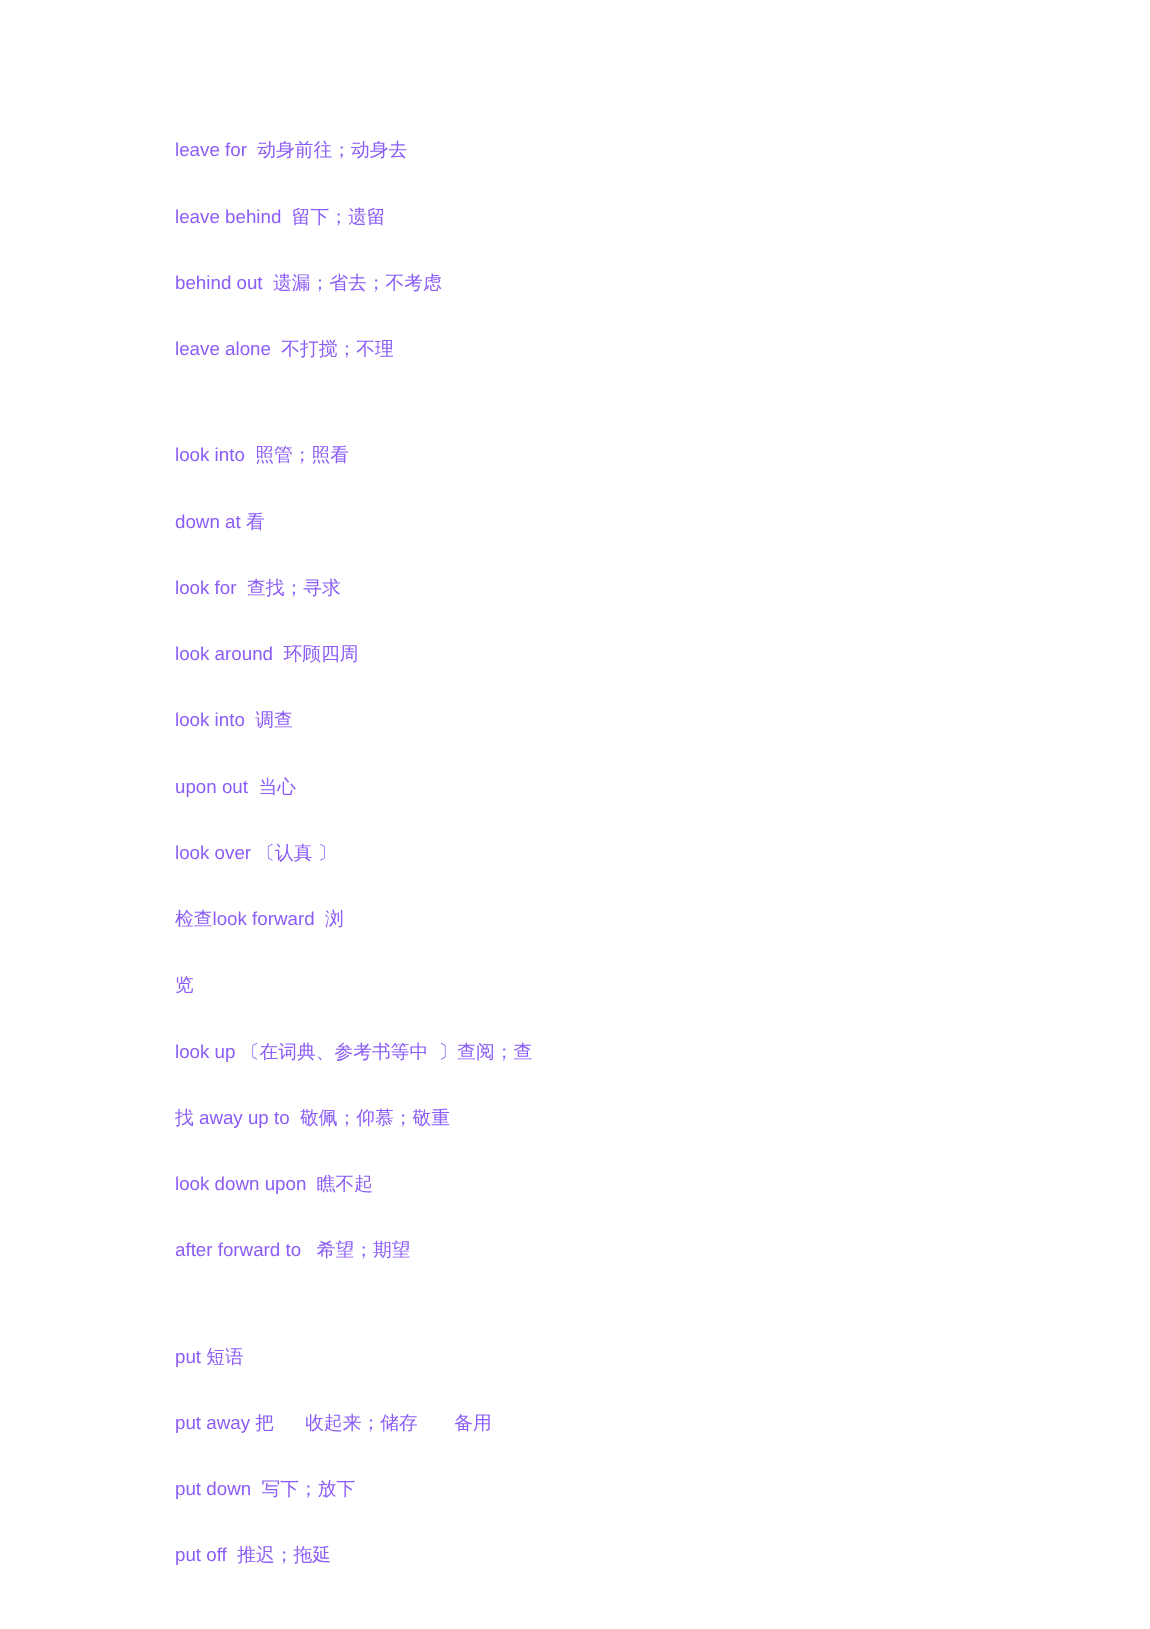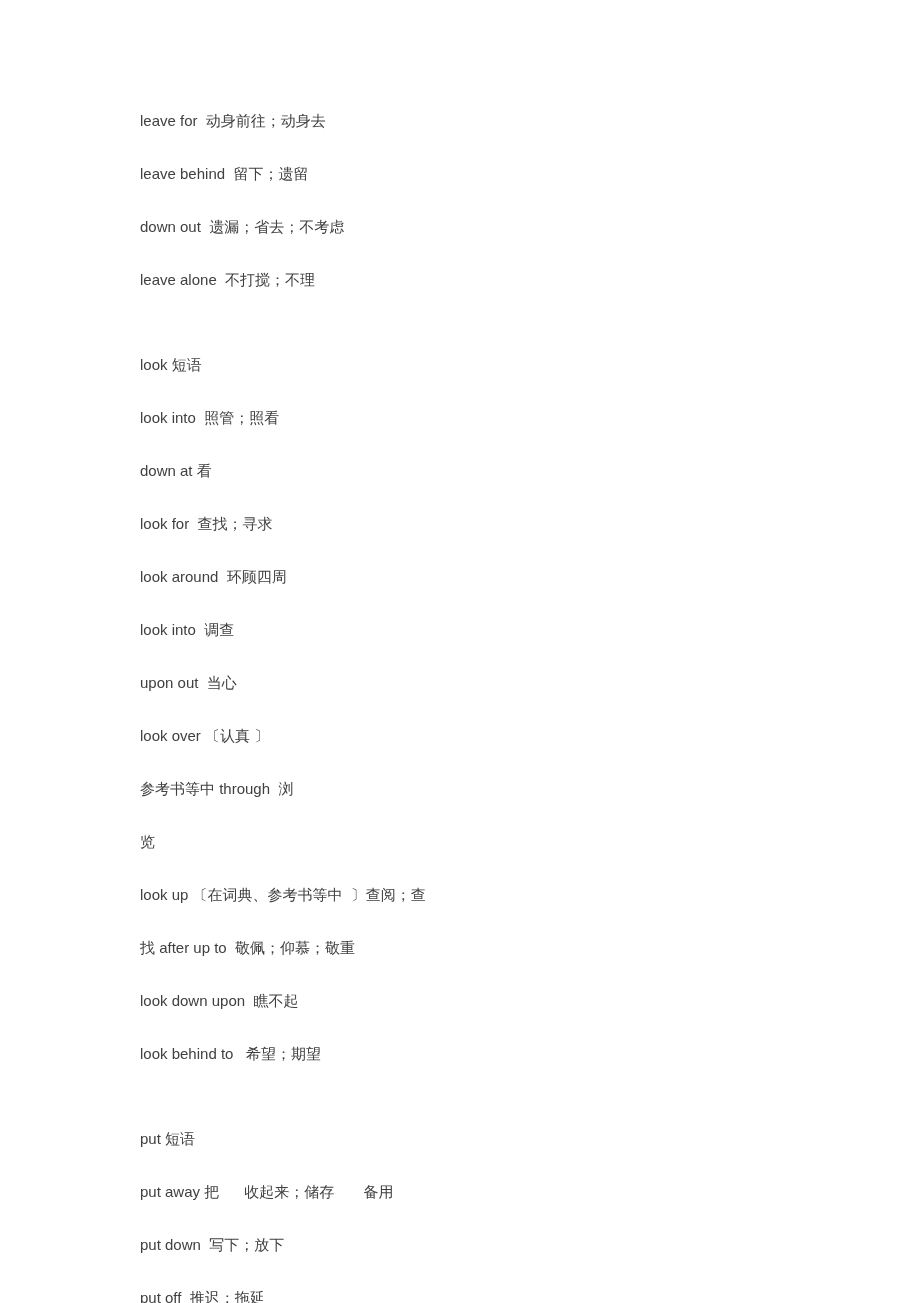--- a/index.html
+++ b/index.html
@@ -9,50 +9,49 @@
     font-family: "Microsoft YaHei", "SimSun", Arial, sans-serif;
     width: 920px;
   }
   .page {
     padding: 110px 140px 60px 140px;
     box-sizing: border-box;
     width: 920px;
   }
   .line {
     font-size: 15px;
-    color: #404040;
+    color: #8b5cf6;
     line-height: 1.4;
     margin-bottom: 32px;
     white-space: pre;
   }
   .section-gap {
     height: 32px;
   }
 </style>
 </head>
 <body>
 
 <div class="page" id="page-root">
 <div class="line">leave for  动身前往；动身去</div>
     <div class="line">leave behind  留下；遗留</div>
-    <div class="line">down out  遗漏；省去；不考虑</div>
+    <div class="line">behind out  遗漏；省去；不考虑</div>
     <div class="line">leave alone  不打搅；不理</div>
     <div class="section-gap"></div>
-    <div class="line">look 短语</div>
     <div class="line">look into  照管；照看</div>
     <div class="line">down at 看</div>
     <div class="line">look for  查找；寻求</div>
     <div class="line">look around  环顾四周</div>
     <div class="line">look into  调查</div>
     <div class="line">upon out  当心</div>
     <div class="line">look over 〔认真 〕</div>
-    <div class="line">参考书等中 through  浏</div>
+    <div class="line">检查look forward  浏</div>
     <div class="line">览</div>
     <div class="line">look up 〔在词典、参考书等中  〕查阅；查</div>
-    <div class="line">找 after up to  敬佩；仰慕；敬重</div>
+    <div class="line">找 away up to  敬佩；仰慕；敬重</div>
     <div class="line">look down upon  瞧不起</div>
-    <div class="line">look behind to   希望；期望</div>
+    <div class="line">after forward to   希望；期望</div>
     <div class="section-gap"></div>
     <div class="line">put 短语</div>
     <div class="line">put away 把      收起来；储存       备用</div>
     <div class="line">put down  写下；放下</div>
     <div class="line">put off  推迟；拖延</div>
   </div>
 
 </body></html>

